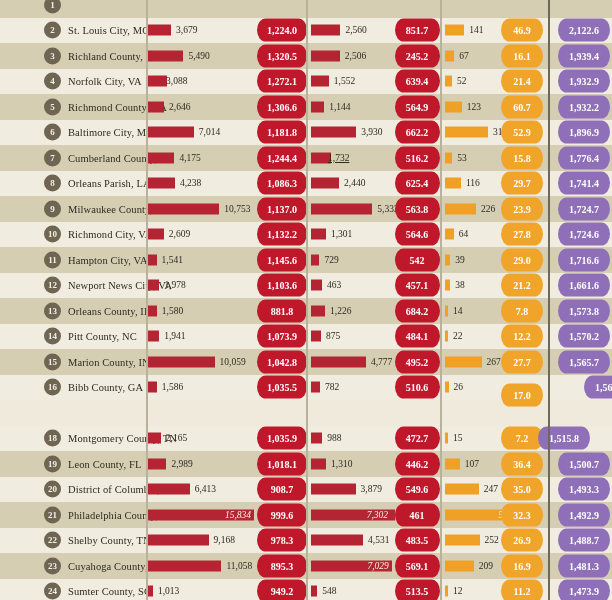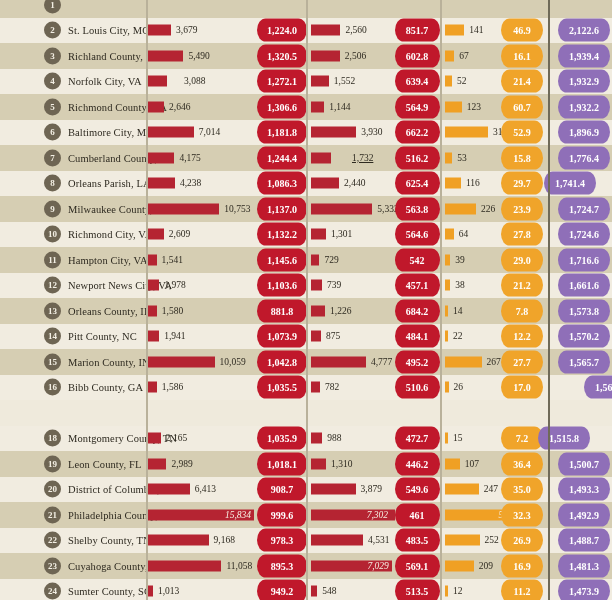--- a/index.html
+++ b/index.html
@@ -80,31 +80,31 @@
       <div class="pill purple" style="left: 558px; width: 52px;">2,122.6</div>
     </div>
     <div class="row alt" style="top: 43px;">
       <div class="rank">3</div>
       <div class="name">Richland County, SC</div>
       <div class="bar red" style="left: 146px; width: 37.446px;"></div>
       <div class="barlabel" style="left: 188.446px;">5,490</div>
       <div class="pill red" style="left: 257px; width: 50px;">1,320.5</div>
       <div class="bar red" style="left: 311px; width: 28.8283px;"></div>
       <div class="barlabel" style="left: 344.828px;">2,506</div>
-      <div class="pill red" style="left: 394.5px; width: 45px;">602.8</div>
+      <div class="pill red" style="left: 394.5px; width: 45px;">245.2</div>
       <div class="bar orange" style="left: 445px; width: 9.17808px;"></div>
       <div class="barlabel" style="left: 459.178px;">67</div>
       <div class="pill orange" style="left: 501px; width: 42px;">16.1</div>
       <div class="pill purple" style="left: 558px; width: 52px;">1,939.4</div>
     </div>
     <div class="row norm" style="top: 68.5px;">
       <div class="rank">4</div>
       <div class="name">Norfolk City, VA</div>
       <div class="bar red" style="left: 146px; width: 21.0625px;"></div>
-      <div class="barlabel" style="left: 184px;">3,088</div>
+      <div class="barlabel" style="left: 166px;">3,088</div>
       <div class="pill red" style="left: 257px; width: 50px;">1,272.1</div>
       <div class="bar red" style="left: 311px; width: 17.8537px;"></div>
       <div class="barlabel" style="left: 333.854px;">1,552</div>
       <div class="pill red" style="left: 394.5px; width: 45px;">639.4</div>
       <div class="bar orange" style="left: 445px; width: 7.12329px;"></div>
       <div class="barlabel" style="left: 457.123px;">52</div>
       <div class="pill orange" style="left: 501px; width: 42px;">21.4</div>
       <div class="pill purple" style="left: 558px; width: 52px;">1,932.9</div>
     </div>
     <div class="row alt" style="top: 94px;">
@@ -135,40 +135,40 @@
       <div class="pill orange" style="left: 501px; width: 42px;">52.9</div>
       <div class="pill purple" style="left: 558px; width: 52px;">1,896.9</div>
     </div>
     <div class="row alt" style="top: 145px;">
       <div class="rank">7</div>
       <div class="name">Cumberland County, NC</div>
       <div class="bar red" style="left: 146px; width: 28.4767px;"></div>
       <div class="barlabel" style="left: 179.477px;">4,175</div>
       <div class="pill red" style="left: 257px; width: 50px;">1,244.4</div>
       <div class="bar red" style="left: 311px; width: 19.9244px;"></div>
-      <div class="barlabel" style="left: 352px; text-decoration: underline;">1,732</div>
+      <div class="barlabel" style="left: 328px; text-decoration: underline;">1,732</div>
       <div class="pill red" style="left: 394.5px; width: 45px;">516.2</div>
       <div class="bar orange" style="left: 445px; width: 7.26027px;"></div>
       <div class="barlabel" style="left: 457.26px;">53</div>
       <div class="pill orange" style="left: 501px; width: 42px;">15.8</div>
       <div class="pill purple" style="left: 558px; width: 52px;">1,776.4</div>
     </div>
     <div class="row norm" style="top: 170.5px;">
       <div class="rank">8</div>
       <div class="name">Orleans Parish, LA</div>
       <div class="bar red" style="left: 146px; width: 28.9064px;"></div>
       <div class="barlabel" style="left: 179.906px;">4,238</div>
       <div class="pill red" style="left: 257px; width: 50px;">1,086.3</div>
       <div class="bar red" style="left: 311px; width: 28.069px;"></div>
       <div class="barlabel" style="left: 344.069px;">2,440</div>
       <div class="pill red" style="left: 394.5px; width: 45px;">625.4</div>
       <div class="bar orange" style="left: 445px; width: 15.8904px;"></div>
       <div class="barlabel" style="left: 465.89px;">116</div>
       <div class="pill orange" style="left: 501px; width: 42px;">29.7</div>
-      <div class="pill purple" style="left: 544px; width: 52px;">1,741.4</div>
+      <div class="pill purple" style="left: 558px; width: 52px;">1,741.4</div>
     </div>
     <div class="row alt" style="top: 196px;">
       <div class="rank">9</div>
       <div class="name">Milwaukee County, WI</div>
       <div class="bar red" style="left: 146px; width: 73.3437px;"></div>
       <div class="barlabel" style="left: 224.344px;">10,753</div>
       <div class="pill red" style="left: 257px; width: 50px;">1,137.0</div>
       <div class="bar red" style="left: 311px; width: 61.3377px;"></div>
       <div class="barlabel" style="left: 377.338px;">5,332</div>
       <div class="pill red" style="left: 394.5px; width: 45px;">563.8</div>
@@ -205,21 +205,21 @@
       <div class="pill orange" style="left: 501px; width: 42px;">29.0</div>
       <div class="pill purple" style="left: 558px; width: 52px;">1,716.6</div>
     </div>
     <div class="row norm" style="top: 272.5px;">
       <div class="rank">12</div>
       <div class="name">Newport News City, VA</div>
       <div class="bar red" style="left: 146px; width: 13.4915px;"></div>
       <div class="barlabel" style="left: 164.491px;">1,978</div>
       <div class="pill red" style="left: 257px; width: 50px;">1,103.6</div>
       <div class="bar red" style="left: 311px; width: 11.0666px;"></div>
-      <div class="barlabel" style="left: 327.067px;">739</div>
+      <div class="barlabel" style="left: 327.067px;">463</div>
       <div class="pill red" style="left: 394.5px; width: 45px;">457.1</div>
       <div class="bar orange" style="left: 445px; width: 5.20548px;"></div>
       <div class="barlabel" style="left: 455.205px;">38</div>
       <div class="pill orange" style="left: 501px; width: 42px;">21.2</div>
       <div class="pill purple" style="left: 558px; width: 52px;">1,661.6</div>
     </div>
     <div class="row alt" style="top: 298px;">
       <div class="rank">13</div>
       <div class="name">Orleans County, IL</div>
       <div class="bar red" style="left: 146px; width: 10.7768px;"></div>
@@ -265,21 +265,21 @@
       <div class="rank">16</div>
       <div class="name">Bibb County, GA</div>
       <div class="bar red" style="left: 146px; width: 10.8177px;"></div>
       <div class="barlabel" style="left: 161.818px;">1,586</div>
       <div class="pill red" style="left: 257px; width: 50px;">1,035.5</div>
       <div class="bar red" style="left: 311px; width: 8.99589px;"></div>
       <div class="barlabel" style="left: 324.996px;">782</div>
       <div class="pill red" style="left: 394.5px; width: 45px;">510.6</div>
       <div class="bar orange" style="left: 445px; width: 3.56164px;"></div>
       <div class="barlabel" style="left: 453.562px;">26</div>
-      <div class="pill orange" style="left: 501px; width: 42px;">17.0</div>
+      <div class="pill orange" style="left: 501px; width: 42px; margin-top: 8px;">17.0</div>
       <div class="pill purple" style="left: 584px; width: 52px; text-align: right;">1,563.1</div>
     </div>
     <div class="row norm" style="top: 425.5px;">
       <div class="rank">18</div>
       <div class="name">Montgomery County, TN</div>
       <div class="bar red" style="left: 146px; width: 14.767px;"></div>
       <div class="barlabel" style="left: 165.767px;">2,165</div>
       <div class="pill red" style="left: 257px; width: 50px;">1,035.9</div>
       <div class="bar red" style="left: 311px; width: 11.3657px;"></div>
       <div class="barlabel" style="left: 327.366px;">988</div>

